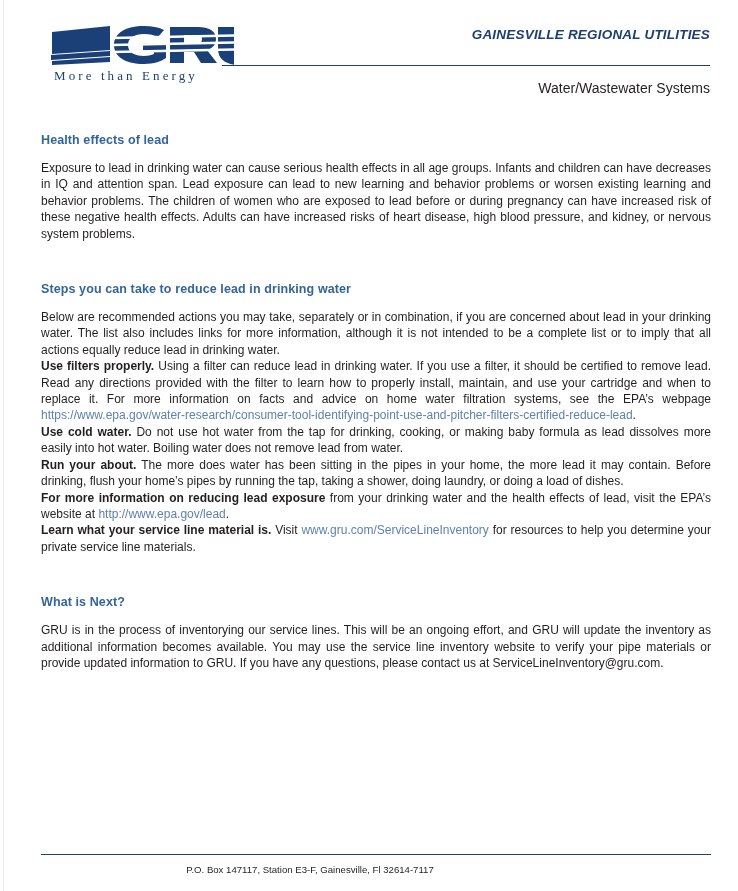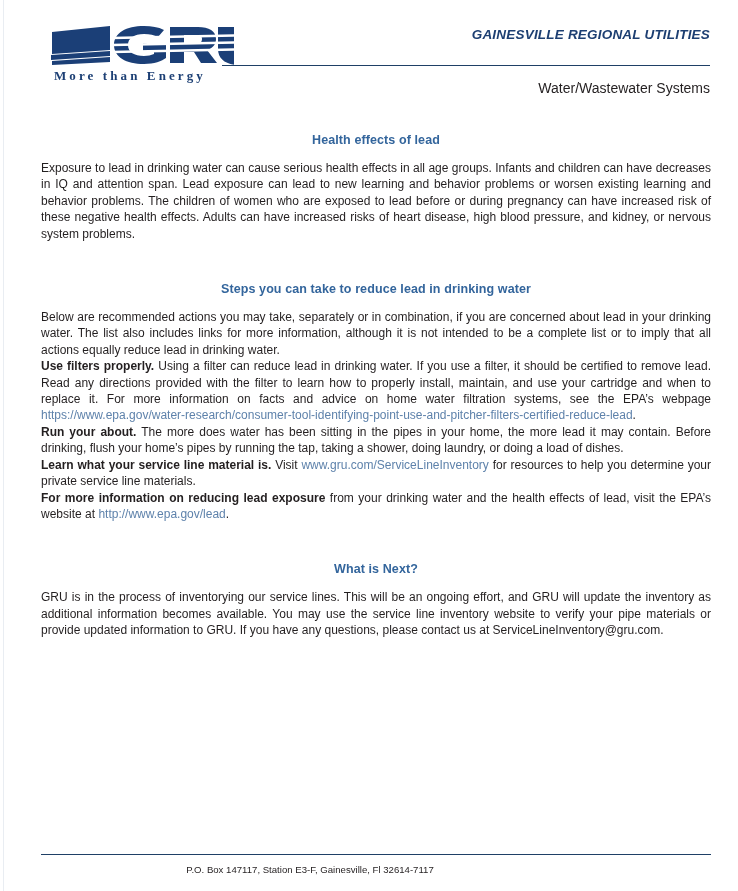--- a/index.html
+++ b/index.html
@@ -52,21 +52,21 @@
     top: 0;
     width: 186px;
     height: 44px;
   }
   .logo-tag {
     position: absolute;
     left: 6px;
     top: 44px;
     width: 180px;
     font-family: "Liberation Serif", serif;
-    font-weight: bold;
+    font-weight: normal;
     font-size: 13px;
     letter-spacing: 3.1px;
     color: #1c3f74;
     white-space: nowrap;
   }
 
   .hdr-title {
     position: absolute;
     right: 28px;
     top: 27px;
@@ -102,21 +102,20 @@
     top: 133px;
     width: 670px;
   }
 
   h2.section {
     margin: 0;
     font-size: 12.5px;
     font-weight: bold;
     color: #33659c;
     letter-spacing: 0.1px;
-    text-align: center;
   }
   .sec-gap-a { height: 13px; }
   .sec-gap-c { height: 40px; }
 
   p.body {
     margin: 0;
     font-size: 12px;
     line-height: 16.4px;
     color: #231f20;
     text-align: justify;
@@ -205,23 +204,24 @@
         <p class="body"><span>Exposure to lead in drinking water can cause serious health effects in all age groups. Infants and children can have decreases in IQ and attention span. Lead exposure can lead to new learning and behavior problems or worsen existing learning and behavior problems. The children of women who are exposed to lead before or during pregnancy can have increased risk of these negative health effects. Adults can have increased risks of heart disease, high blood pressure, and kidney, or nervous system problems.</span></p>
       </div>
 
     <div class="sec-gap-c"></div>
 
     <h2 class="section">Steps you can take to reduce lead in drinking water</h2>
     <div class="sec-gap-a"></div>
     <div>
         <p class="body"><span>Below are recommended actions you may take, separately or in combination, if you are concerned about lead in your drinking water. The list also includes links for more information, although it is not intended to be a complete list or to imply that all actions equally reduce lead in drinking water.</span></p>
         <p class="body"><span class="lead">Use filters properly.</span><span> Using a filter can reduce lead in drinking water. If you use a filter, it should be certified to remove lead. Read any directions provided with the filter to learn how to properly install, maintain, and use your cartridge and when to replace it. For more information on facts and advice on home water filtration systems, see the EPA’s webpage </span><a class="lnk" href="#">https://www.epa.gov/water-research/consumer-tool-identifying-point-use-and-pitcher-filters-certified-reduce-lead</a><span>.</span></p>
+        <p class="body"><span class="lead">Use cold water.</span><span> Do not use hot water from the tap for drinking, cooking, or making baby formula as lead dissolves more easily into hot water. Boiling water does not remove lead from water.</span></p>
         <p class="body"><span class="lead">Run your about.</span><span> The more does water has been sitting in the pipes in your home, the more lead it may contain. Before drinking, flush your home’s pipes by running the tap, taking a shower, doing laundry, or doing a load of dishes.</span></p>
+        <p class="body"><span class="lead">For more information on reducing lead exposure</span><span> from your drinking water and the health effects of lead, visit the EPA’s website at </span><a class="lnk" href="#">http://www.epa.gov/lead</a><span>.</span></p>
         <p class="body"><span class="lead">Learn what your service line material is.</span><span> Visit </span><a class="lnk" href="#">www.gru.com/ServiceLineInventory</a><span> for resources to help you determine your private service line materials.</span></p>
-        <p class="body"><span class="lead">For more information on reducing lead exposure</span><span> from your drinking water and the health effects of lead, visit the EPA’s website at </span><a class="lnk" href="#">http://www.epa.gov/lead</a><span>.</span></p>
       </div>
 
     <div class="sec-gap-c"></div>
 
     <h2 class="section">What is Next?</h2>
     <div class="sec-gap-a"></div>
     <div>
         <p class="body"><span>GRU is in the process of inventorying our service lines. This will be an ongoing effort, and GRU will update the inventory as additional information becomes available. You may use the service line inventory website to verify your pipe materials or provide updated information to GRU. If you have any questions, please contact us at ServiceLineInventory@gru.com.</span></p>
       </div>
   </div>

